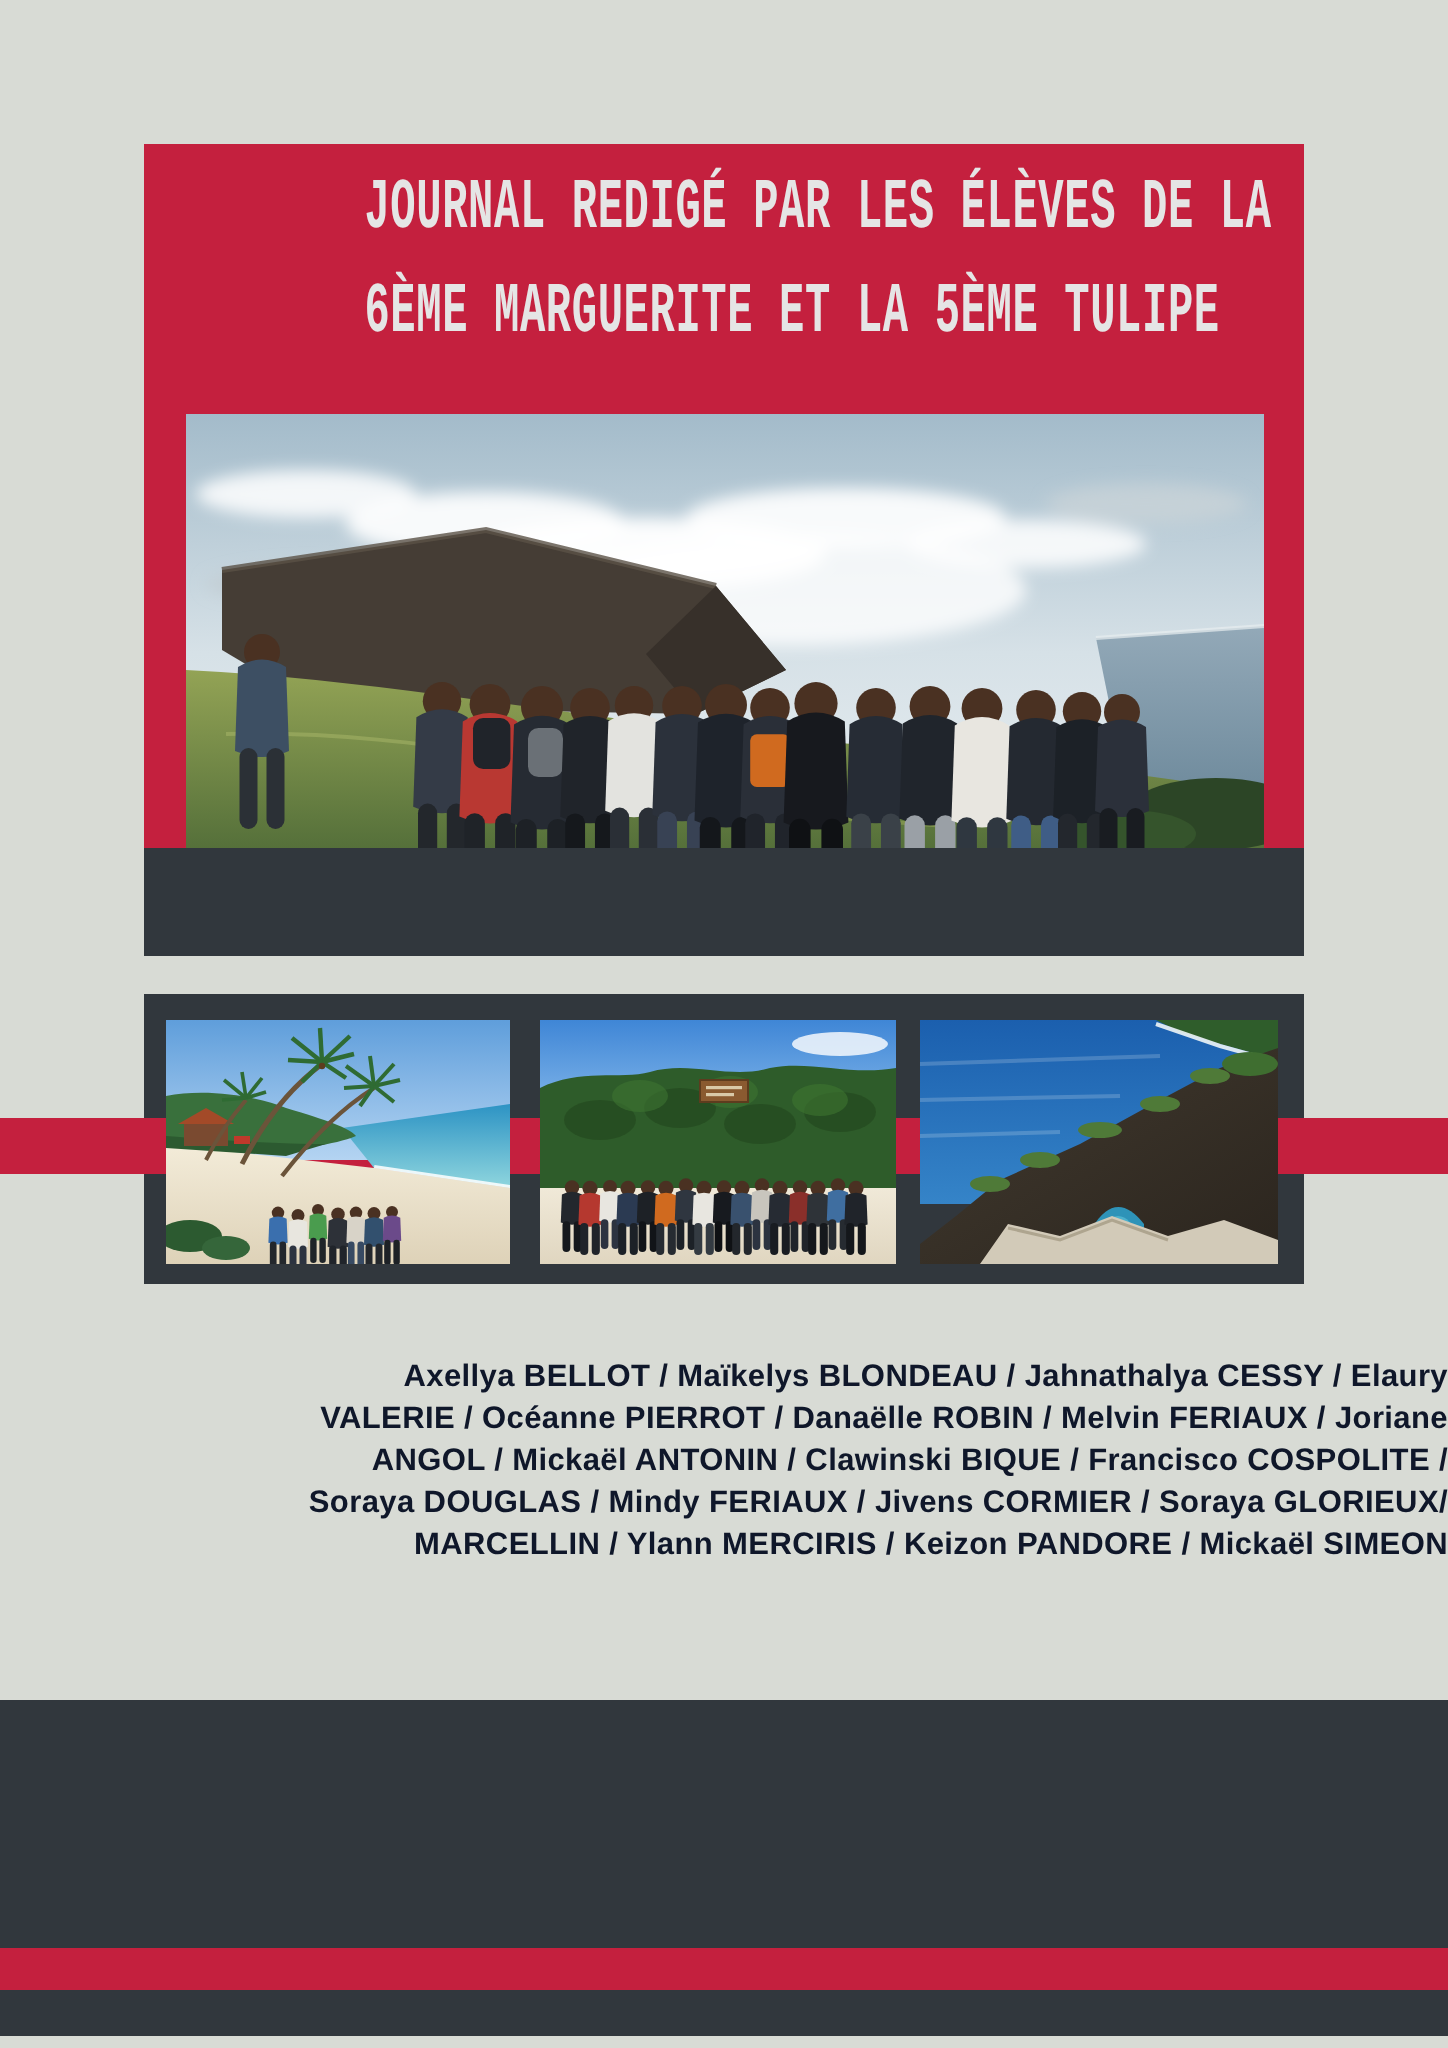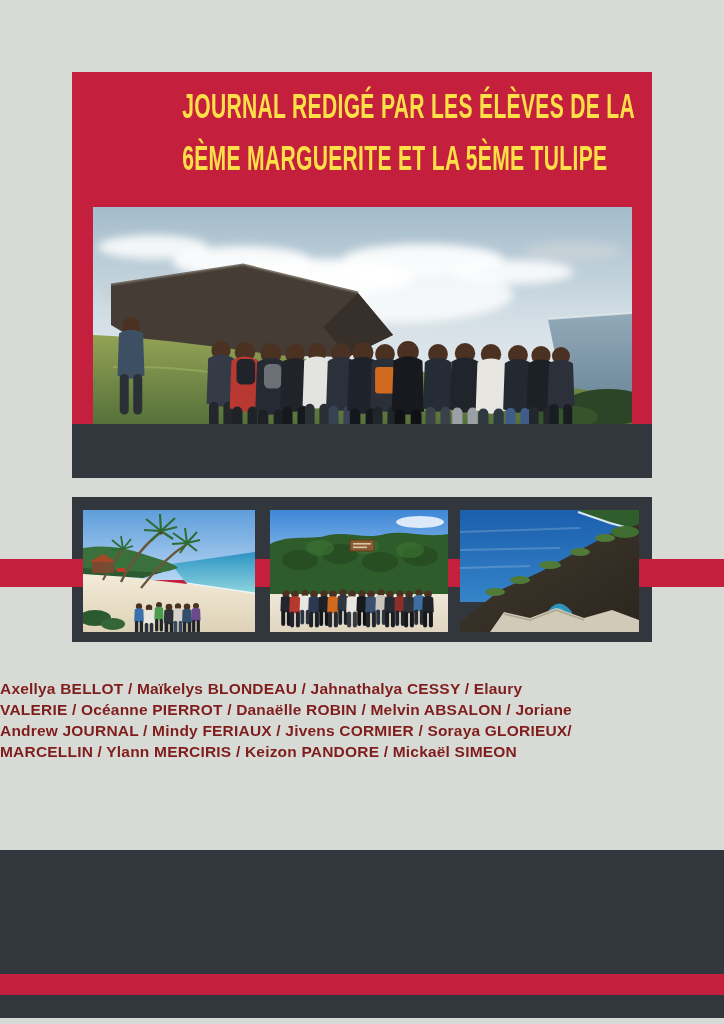--- a/index.html
+++ b/index.html
@@ -1,30 +1,30 @@
 <!DOCTYPE html>
 <html><head>
 <meta charset="utf-8">
 <style>
   html,body{margin:0;padding:0;background:#d8dbd5;}
   .page{position:relative;width:724px;height:1024px;background:#d8dbd5;overflow:hidden;
         font-family:"Liberation Sans",sans-serif;}
   .red-header{position:absolute;left:72px;top:72px;width:580px;height:352px;background:#c4203e;}
-  .title{position:absolute;left:0;right:0;top:7px;text-align:center;color:#fde047;}
+  .title{position:absolute;left:0;right:0;top:7px;text-align:center;color:#e5e5e5;font-family:Liberation Mono, monospace;}
   .title .tline{display:block;white-space:nowrap;font-weight:bold;font-size:34px;
         line-height:52px;transform:scale(0.62,1.05);letter-spacing:0.5px;}
   .main-photo{position:absolute;left:21px;top:135px;width:539px;height:217px;overflow:hidden;}
   .band1{position:absolute;left:72px;top:424px;width:580px;height:54px;background:#31373d;}
   .strip-block{position:absolute;left:72px;top:497px;width:580px;height:145px;background:#31373d;z-index:1;}
   .red-stripe{position:absolute;left:0;top:559px;width:724px;height:28px;background:#c4203e;z-index:2;}
   .strip-photo{position:absolute;top:510px;height:122px;overflow:hidden;z-index:3;}
   .sp1{left:83px;width:172px;}
   .sp2{left:270px;width:178px;}
   .sp3{left:460px;width:179px;}
-  .names{position:absolute;left:0;top:678px;width:724px;text-align:left;color:#7f1d1d;}
+  .names{position:absolute;left:0;top:678px;width:724px;text-align:right;color:#0f172a;}
   .names .nline{white-space:nowrap;font-size:15.5px;font-weight:bold;line-height:21px;letter-spacing:0.2px;}
   .footer{position:absolute;left:0;top:850px;width:724px;height:168px;background:#31373d;}
   .footer-stripe{position:absolute;left:0;top:124px;width:724px;height:21px;background:#c4203e;}
   svg{display:block;}
 </style>
 </head>
 <body>
 
 <svg width="0" height="0" style="position:absolute" aria-hidden="true">
   <defs>
@@ -428,22 +428,23 @@
       <ellipse cx="165" cy="22" rx="14" ry="6" fill="#3f6e30"></ellipse>
       <path d="M86,122 L86,104 Q98,84 112,102 L112,122 Z" fill="#2e93b8"></path>
       <ellipse cx="99" cy="108" rx="8" ry="10" fill="#55b9d2" opacity="0.8"></ellipse>
       <polygon points="30,122 44,102 70,108 96,98 124,108 152,100 179,110 179,122" fill="#d2cab8"></polygon>
       <polyline points="44,104 70,110 96,100 124,110" stroke="#a59b84" stroke-width="1.5" fill="none" opacity="0.8"></polyline>
     </svg>
   </div>
 
   <div class="names">
     <div class="nline">Axellya BELLOT / Maïkelys BLONDEAU / Jahnathalya CESSY / Elaury</div>
-    <div class="nline">VALERIE / Océanne PIERROT / Danaëlle ROBIN / Melvin ABSALON / Joriane</div>
-    <div class="nline">Andrew JOURNAL / Mindy FERIAUX / Jivens CORMIER / Soraya GLORIEUX/</div>
+    <div class="nline">VALERIE / Océanne PIERROT / Danaëlle ROBIN / Melvin FERIAUX / Joriane</div>
+    <div class="nline">ANGOL / Mickaël ANTONIN / Clawinski BIQUE / Francisco COSPOLITE /</div>
+    <div class="nline">Soraya DOUGLAS / Mindy FERIAUX / Jivens CORMIER / Soraya GLORIEUX/</div>
     <div class="nline">MARCELLIN / Ylann MERCIRIS / Keizon PANDORE / Mickaël SIMEON</div>
   </div>
 
   <div class="footer">
     <div class="footer-stripe"></div>
   </div>
 
 </div>
 
 </body></html>

